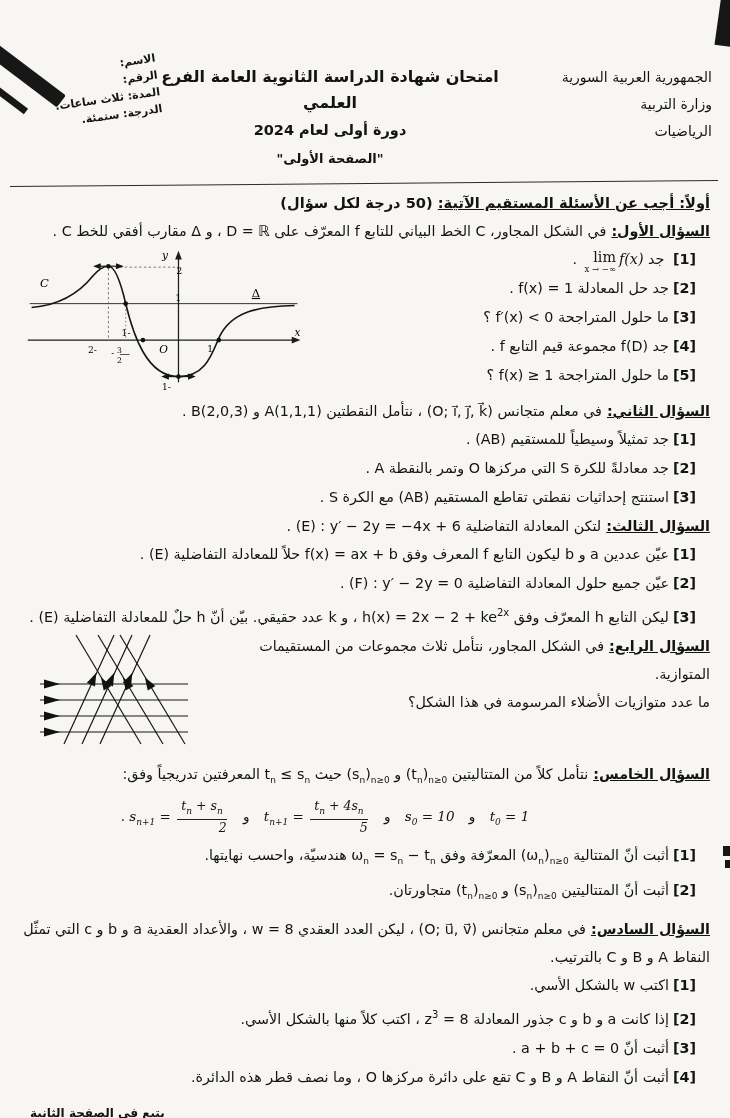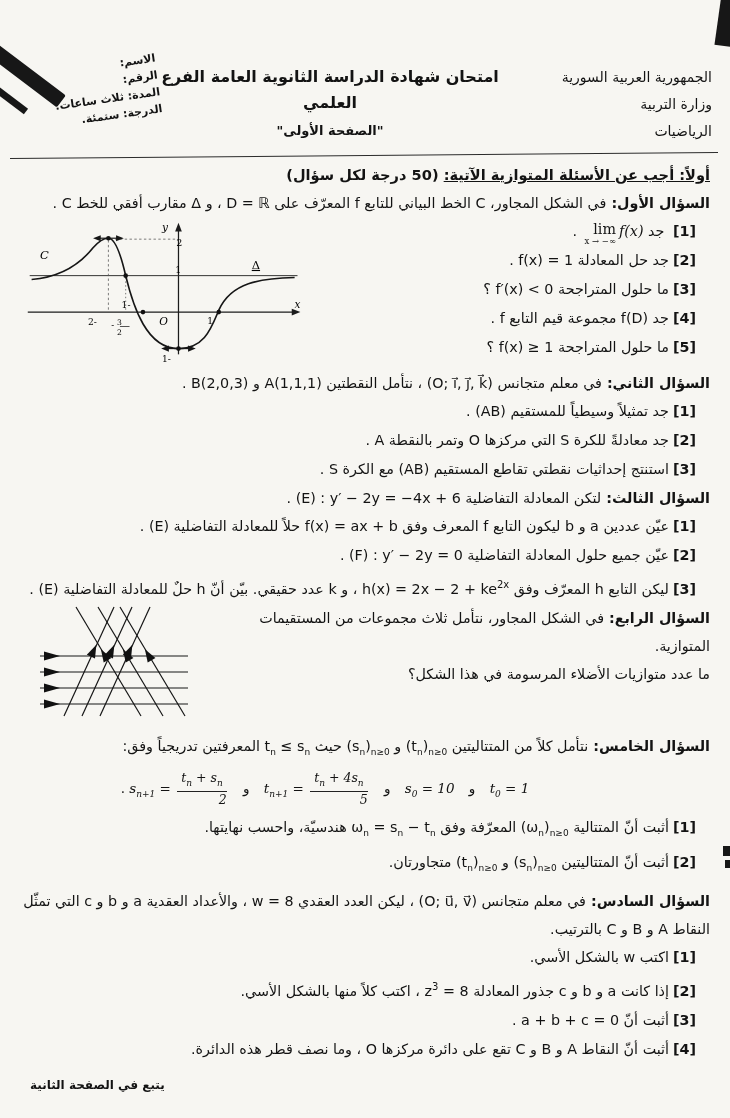--- a/index.html
+++ b/index.html
@@ -22,21 +22,21 @@
   .h-right{width:212px;text-align:right;font-weight:400;font-size:14px;line-height:27px;}
   .h-center{width:340px;text-align:center;font-weight:700;}
   .h-center .c1{font-size:16px;line-height:26px;}
   .h-center .c2{font-size:14.5px;line-height:28px;}
   .h-center .c3{font-size:13px;line-height:29px;}
   .h-left{width:150px;transform:rotate(-8deg) translateY(-4px);text-align:right;
           font-size:11px;font-weight:700;line-height:17px;padding-left:4px;}
   .hrule{border:none;border-top:1.7px solid #2b2b2b;margin:10px 12px 0 10px;transform:rotate(-0.5deg);}
   
   .line{direction:rtl;text-align:right;font-size:14.3px;line-height:28px;padding:0 20px 0 14px;}
-  .qtitle{font-weight:700;margin-left:5px;}
+  .qtitle{font-weight:700;text-decoration:underline;margin-left:5px;}
   .inum{font-weight:700;margin-left:4px;}
   .instruction{margin-top:5px;font-size:14.6px;}
   .instruction .t{font-weight:700;text-decoration:underline;}
   .instruction .n{font-weight:700;}
   .item{direction:rtl;text-align:right;font-size:14.3px;line-height:29px;padding:0 34px 0 14px;}
   .math{direction:ltr;unicode-bidi:isolate;font-family:"DejaVu Serif",serif;font-style:italic;}
   sub{font-size:9px;}
   sup{font-size:10px;}
   
   .limwrap{display:inline-block;vertical-align:-8px;margin:0 3px;}
@@ -68,33 +68,34 @@
   <div class="art art-r2"></div>
 
   <div class="header">
     <div class="h-right">
       <div>الجمهورية العربية السورية</div>
       <div>وزارة التربية</div>
       <div>الرياضيات</div>
     </div>
     <div class="h-center">
       <div class="c1">امتحان شهادة الدراسة الثانوية العامة الفرع العلمي</div>
+      <div class="c2">دورة أولى لعام 2024</div>
       <div class="c3">"الصفحة الأولى"</div>
     </div>
     <div class="h-left">
       <div>الاسم:</div>
       <div>الرقم:</div>
       <div>المدة: ثلاث ساعات.</div>
       <div>الدرجة: ستمئة.</div>
     </div>
   </div>
   <hr class="hrule">
 
   <div class="line instruction">
-    <span class="t">أولاً: أجب عن الأسئلة المتوازية الآتية:</span><span class="n"> (50 درجة لكل سؤال)</span>
+    <span class="t">أولاً: أجب عن الأسئلة المستقيم الآتية:</span><span class="n"> (50 درجة لكل سؤال)</span>
   </div>
 
   <div class="line">
     <span class="qtitle">السؤال الأول:</span><span>في الشكل المجاور، ⁦C⁩ الخط البياني للتابع ⁦f⁩ المعرّف على ⁦D = ℝ⁩ ، و ⁦Δ⁩ مقارب أفقي للخط ⁦C⁩ .</span>
   </div>
 
   <div>
 
     <svg class="fig1" viewBox="0 0 300 152">
 

